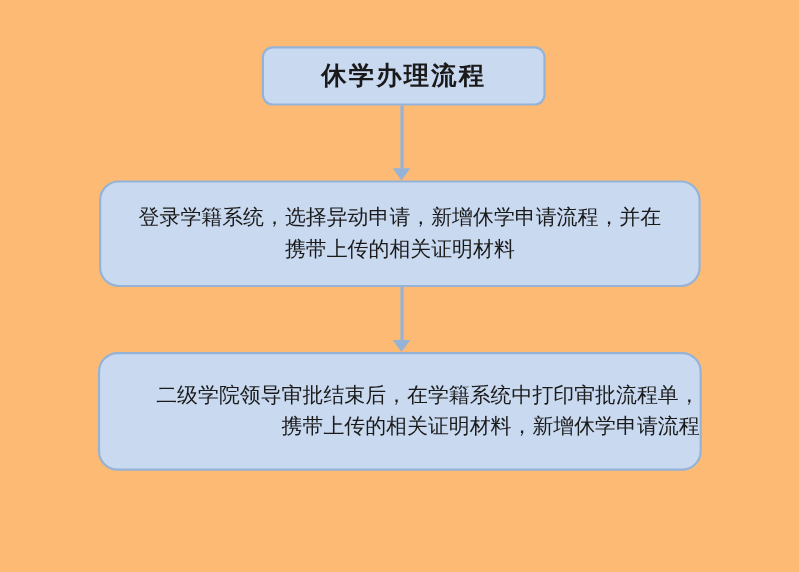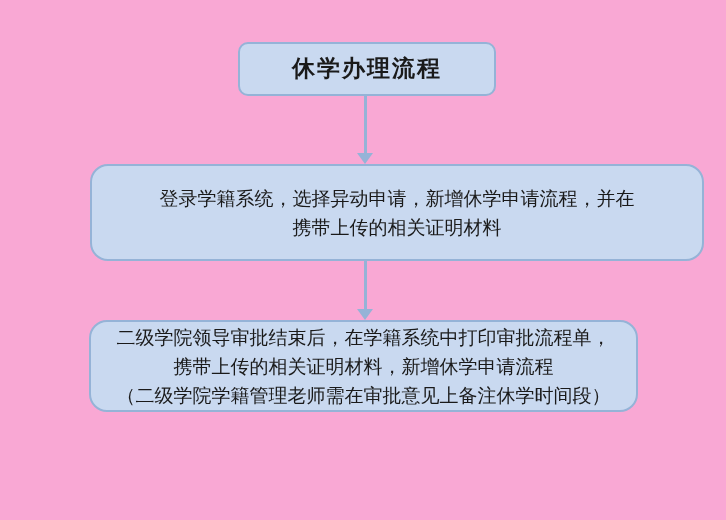--- a/index.html
+++ b/index.html
@@ -4,21 +4,21 @@
 <style>
   html, body {
     margin: 0;
     padding: 0;
     background: #ffffff;
   }
   .canvas {
     position: relative;
     width: 726px;
     height: 520px;
-    background: #f9a8d4;
+    background: #fdba74;
     overflow: hidden;
     font-family: "Liberation Serif", "DejaVu Serif", serif;
   }
   .flow-box {
     position: absolute;
     box-sizing: border-box;
     background: #c9d9f0;
     border: 2px solid #95b3d7;
     display: flex;
     flex-direction: column;
@@ -41,30 +41,31 @@
     line-height: 30px;
   }
   .step-box .line {
     font-size: 19px;
     line-height: 29px;
     white-space: nowrap;
   }
   .step1-box {
     left: 90px;
     top: 164px;
-    width: 614px;
+    width: 547px;
     height: 97px;
     border-radius: 18px;
   }
   .step2-box {
     left: 89px;
     top: 320px;
     width: 549px;
-    height: 92px;
+    height: 108px;
     border-radius: 18px;
+    align-items: flex-end;
   }
   .arrow-down {
     position: absolute;
     display: flex;
     flex-direction: column;
     align-items: center;
     width: 16px;
   }
   .arrow-down .shaft {
     width: 3px;
@@ -109,16 +110,15 @@
   </div>
 
   <div class="arrow-down arrow-2">
     <div class="shaft"></div>
     <div class="head"></div>
   </div>
 
   <div class="flow-box step-box step2-box">
     <div class="line">二级学院领导审批结束后，在学籍系统中打印审批流程单，</div>
     <div class="line">携带上传的相关证明材料，新增休学申请流程</div>
-    <div class="line">（二级学院学籍管理老师需在审批意见上备注休学时间段）</div>
   </div>
 
 </div>
 
 </body></html>

